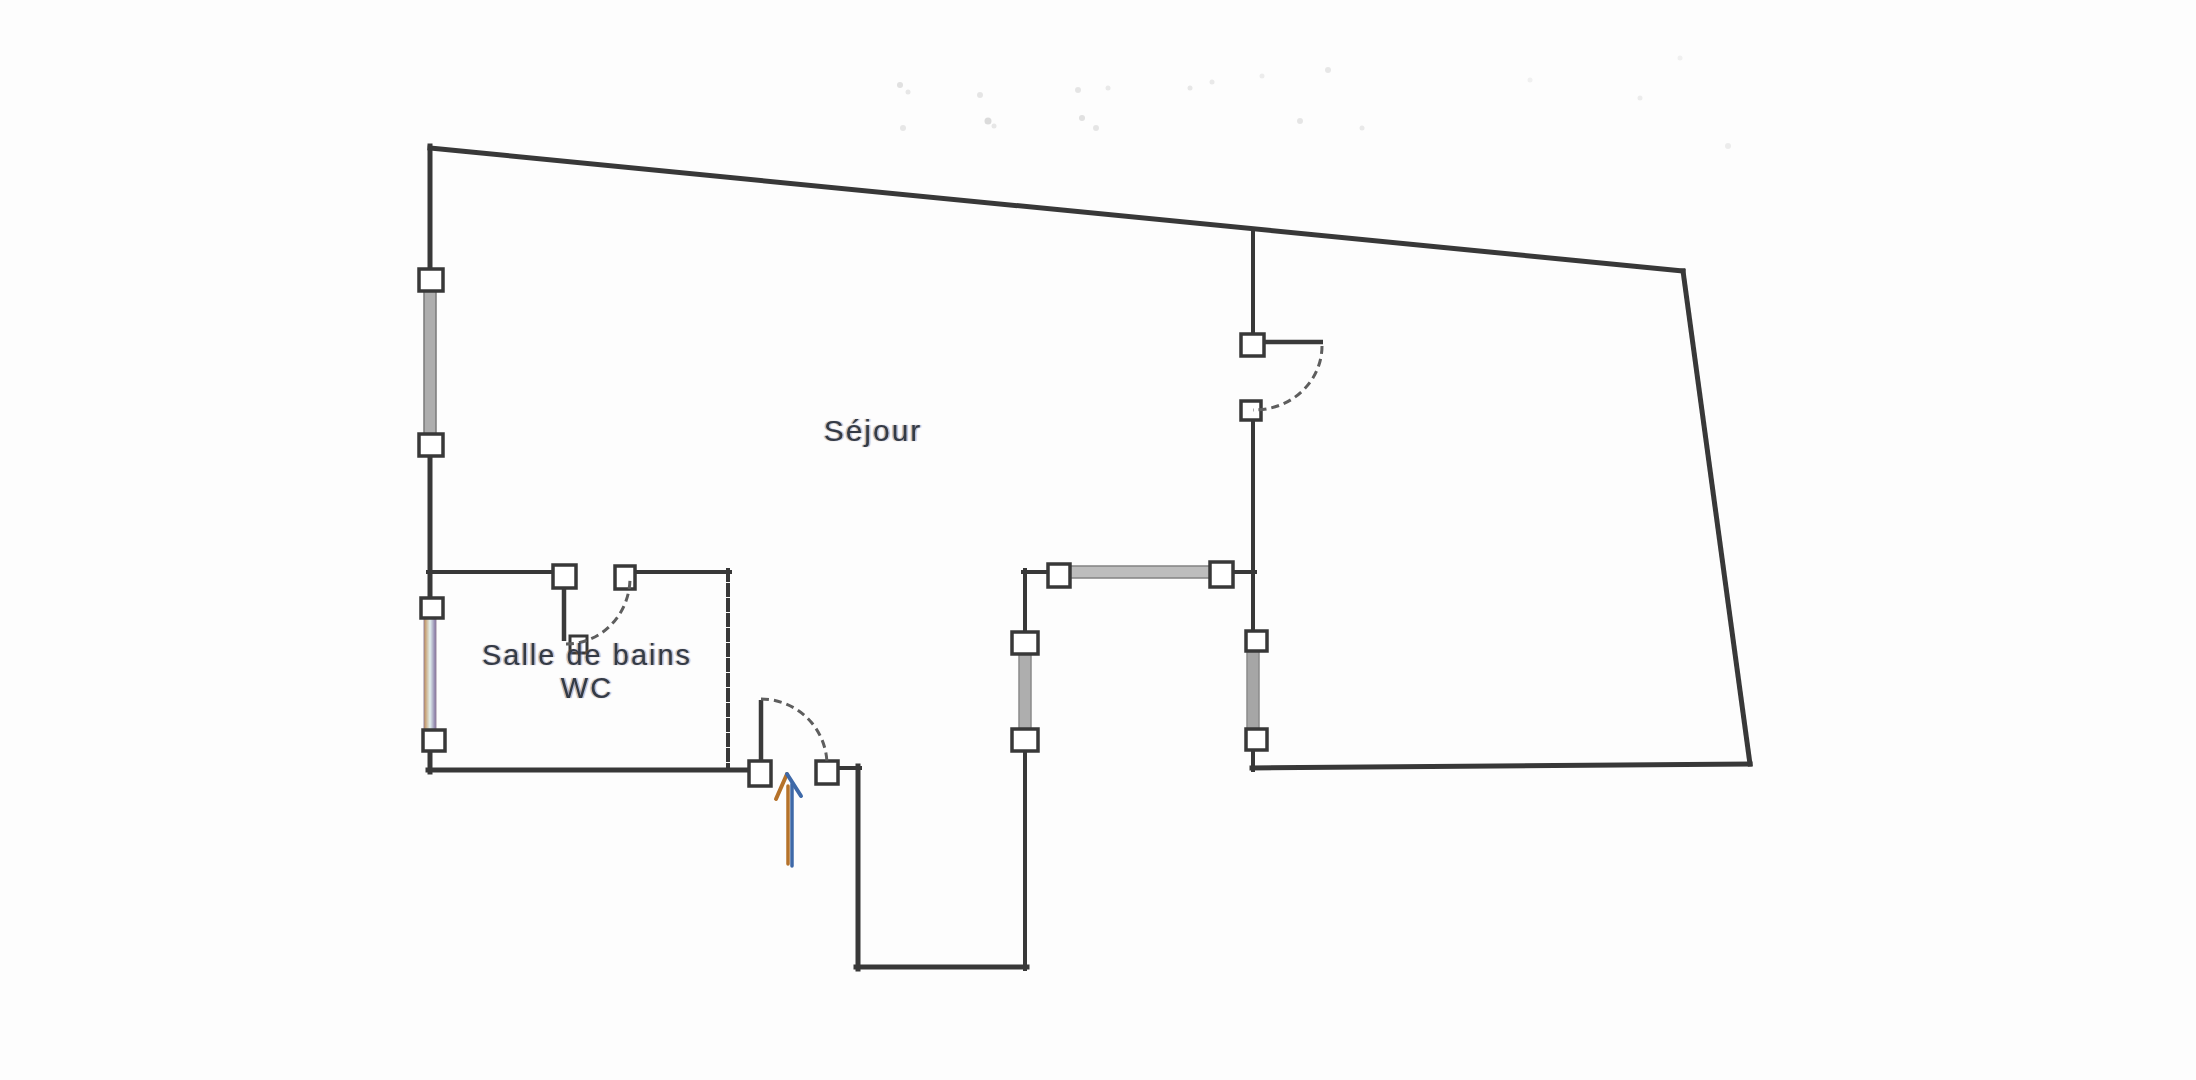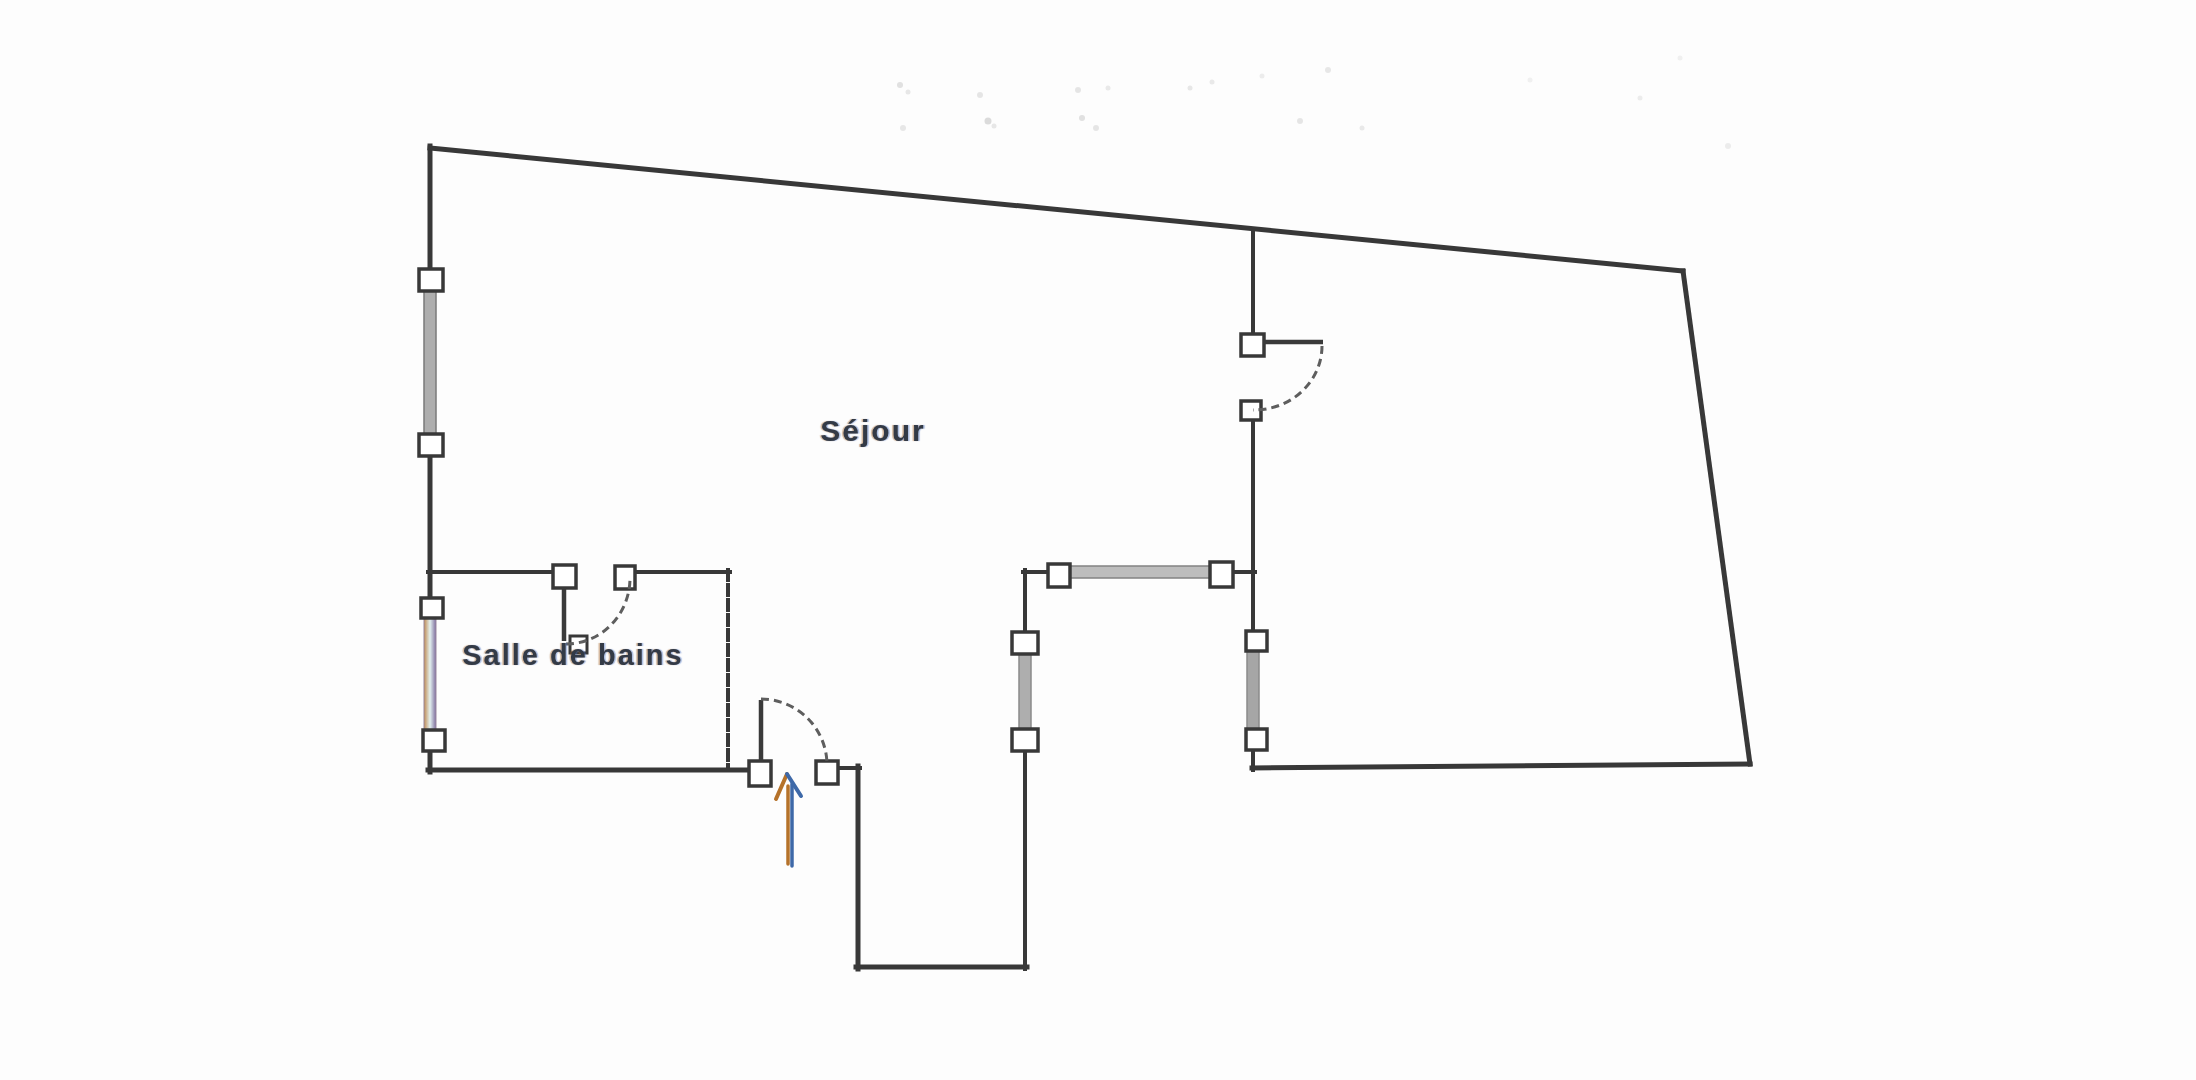--- a/index.html
+++ b/index.html
@@ -12,30 +12,30 @@
     font-family: "Liberation Sans", sans-serif;
   }
   .plan-svg {
     position: absolute;
     left: 0; top: 0;
     filter: blur(0.35px);
   }
   .room-label {
     position: absolute;
     text-align: center;
-    font-weight: bold;
+    font-weight: normal;
     color: #333a46;
     filter: blur(0.4px);
     text-shadow: 1.5px 0 1px rgba(70,110,190,0.45), -1.5px 0 1px rgba(160,95,35,0.45);
     letter-spacing: 2px;
     user-select: none;
   }
   #label-sejour   { left: 723px; top: 413px; width: 300px; font-size: 30px; line-height: 36px; }
   #label-chambre  { left: 1339px; top: 510px; width: 300px; font-size: 30px; line-height: 36px; }
-  #label-bath     { left: 423px; top: 639px; width: 300px; font-size: 29px; line-height: 33px; }
+  #label-bath     { left: 437px; top: 639px; width: 300px; font-size: 29px; line-height: 33px; }
 </style>
 </head>
 <body>
 
 <div class="canvas">
 
   <svg class="plan-svg" width="2196" height="1080" viewBox="0 0 2196 1080">
     <defs>
       <linearGradient id="winColored" x1="0" y1="0" x2="1" y2="0">
         <stop offset="0" stop-color="#c08a52"></stop>
@@ -133,15 +133,16 @@
       <line x1="776" y1="799" x2="787" y2="774" stroke="#b5722a" stroke-width="4"></line>
       <line x1="787" y1="774" x2="801" y2="796" stroke="#3e69a8" stroke-width="4"></line>
     </g>
   </svg>
 
   <div class="room-label" id="label-sejour">Séjour</div>
 
 
   <div class="room-label" id="label-bath">
     <div>Salle de bains</div>
+    <div>WC</div>
   </div>
 
 </div>
 
 </body></html>

